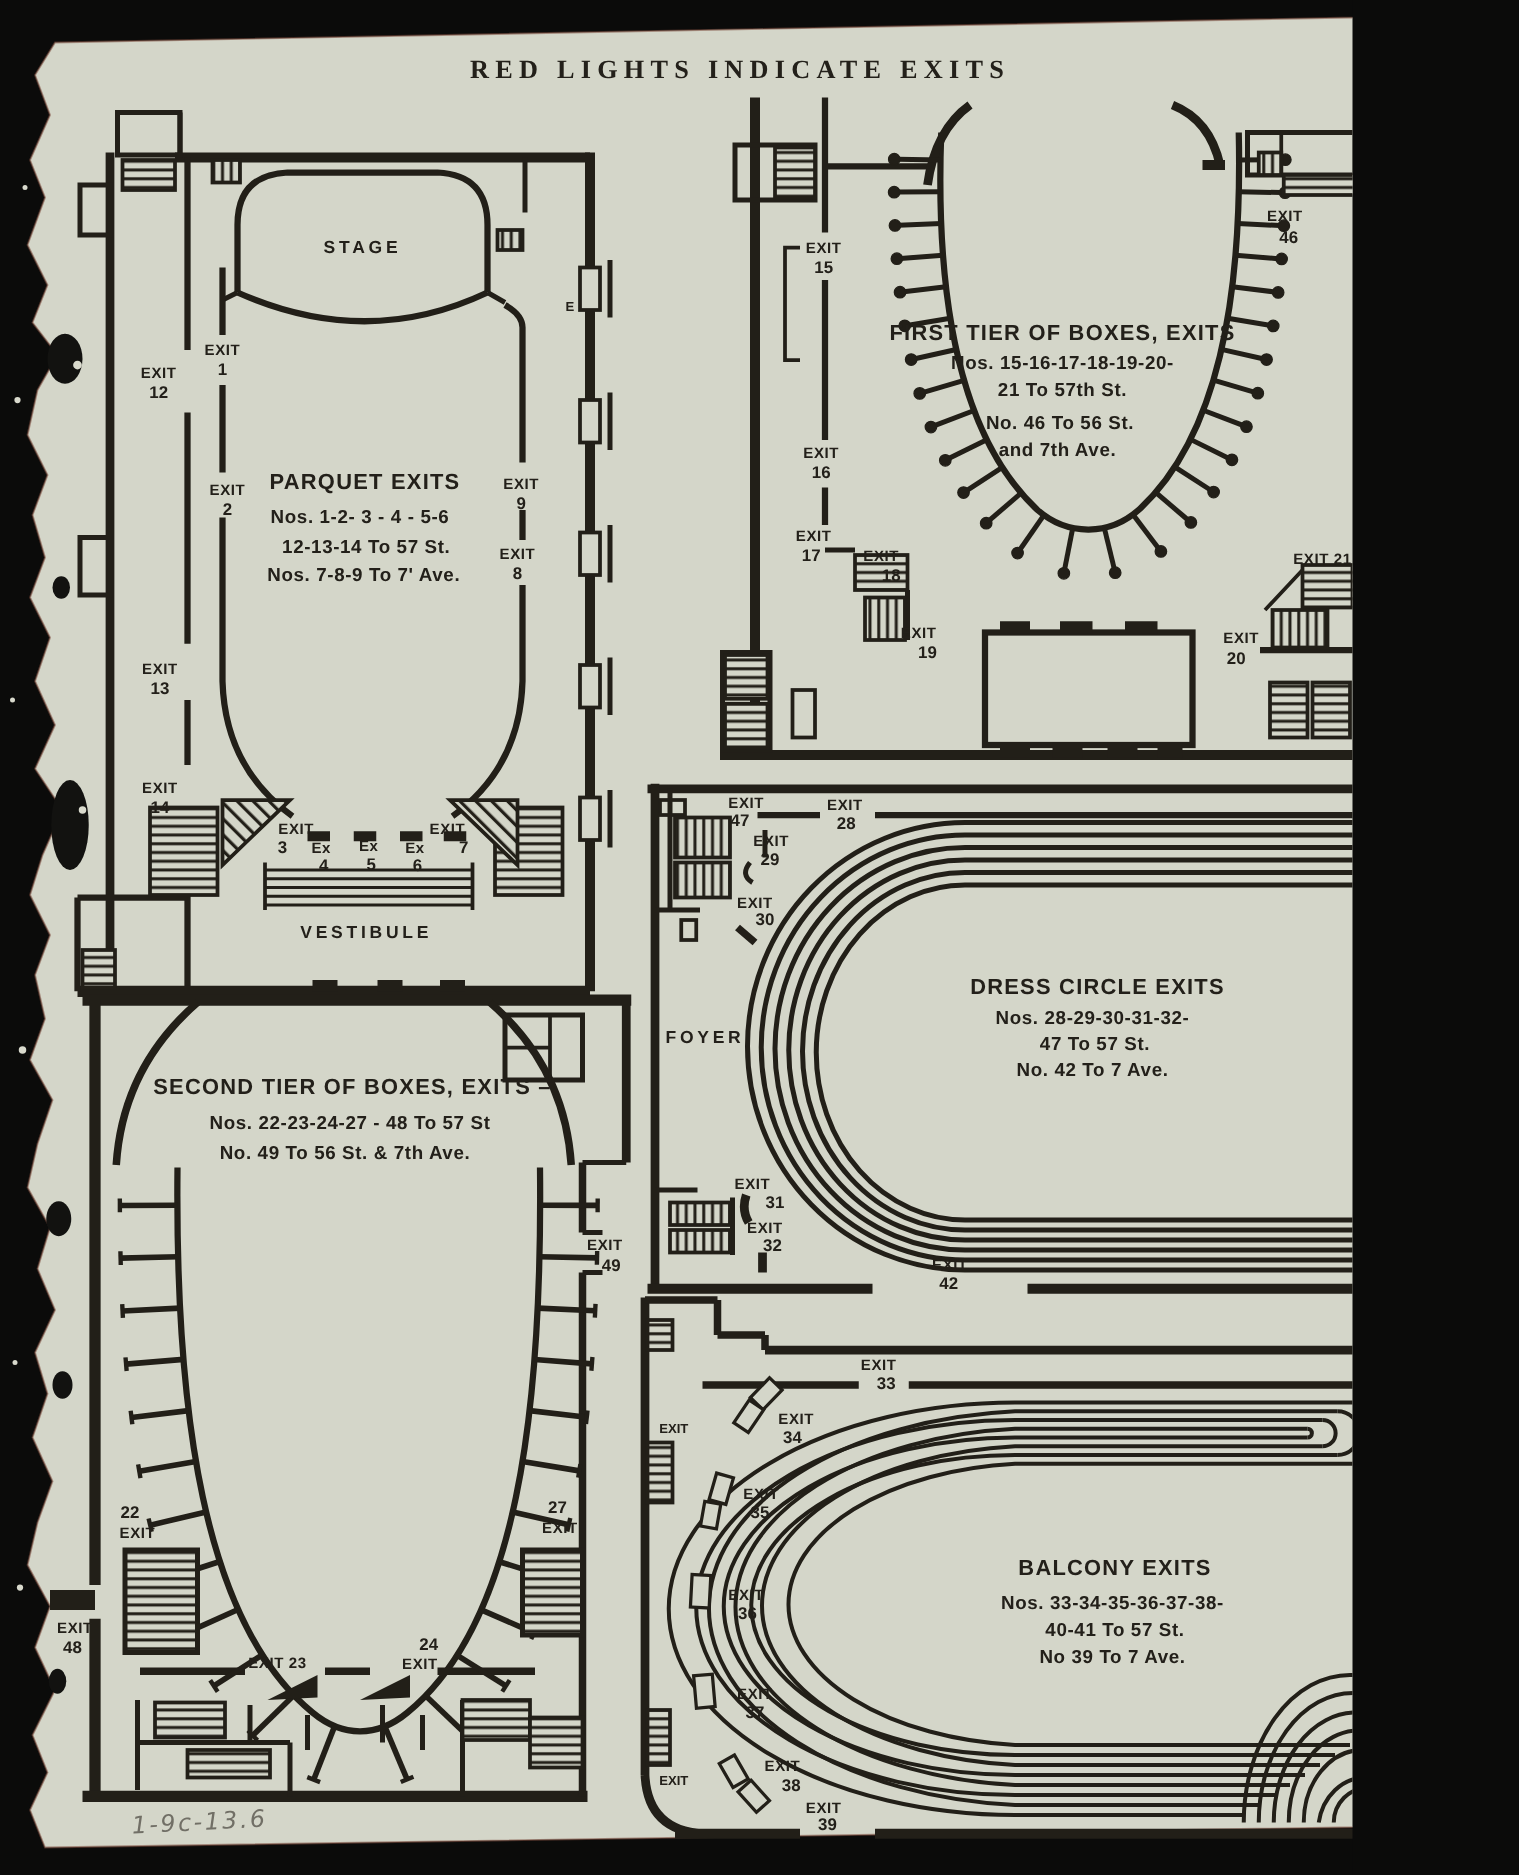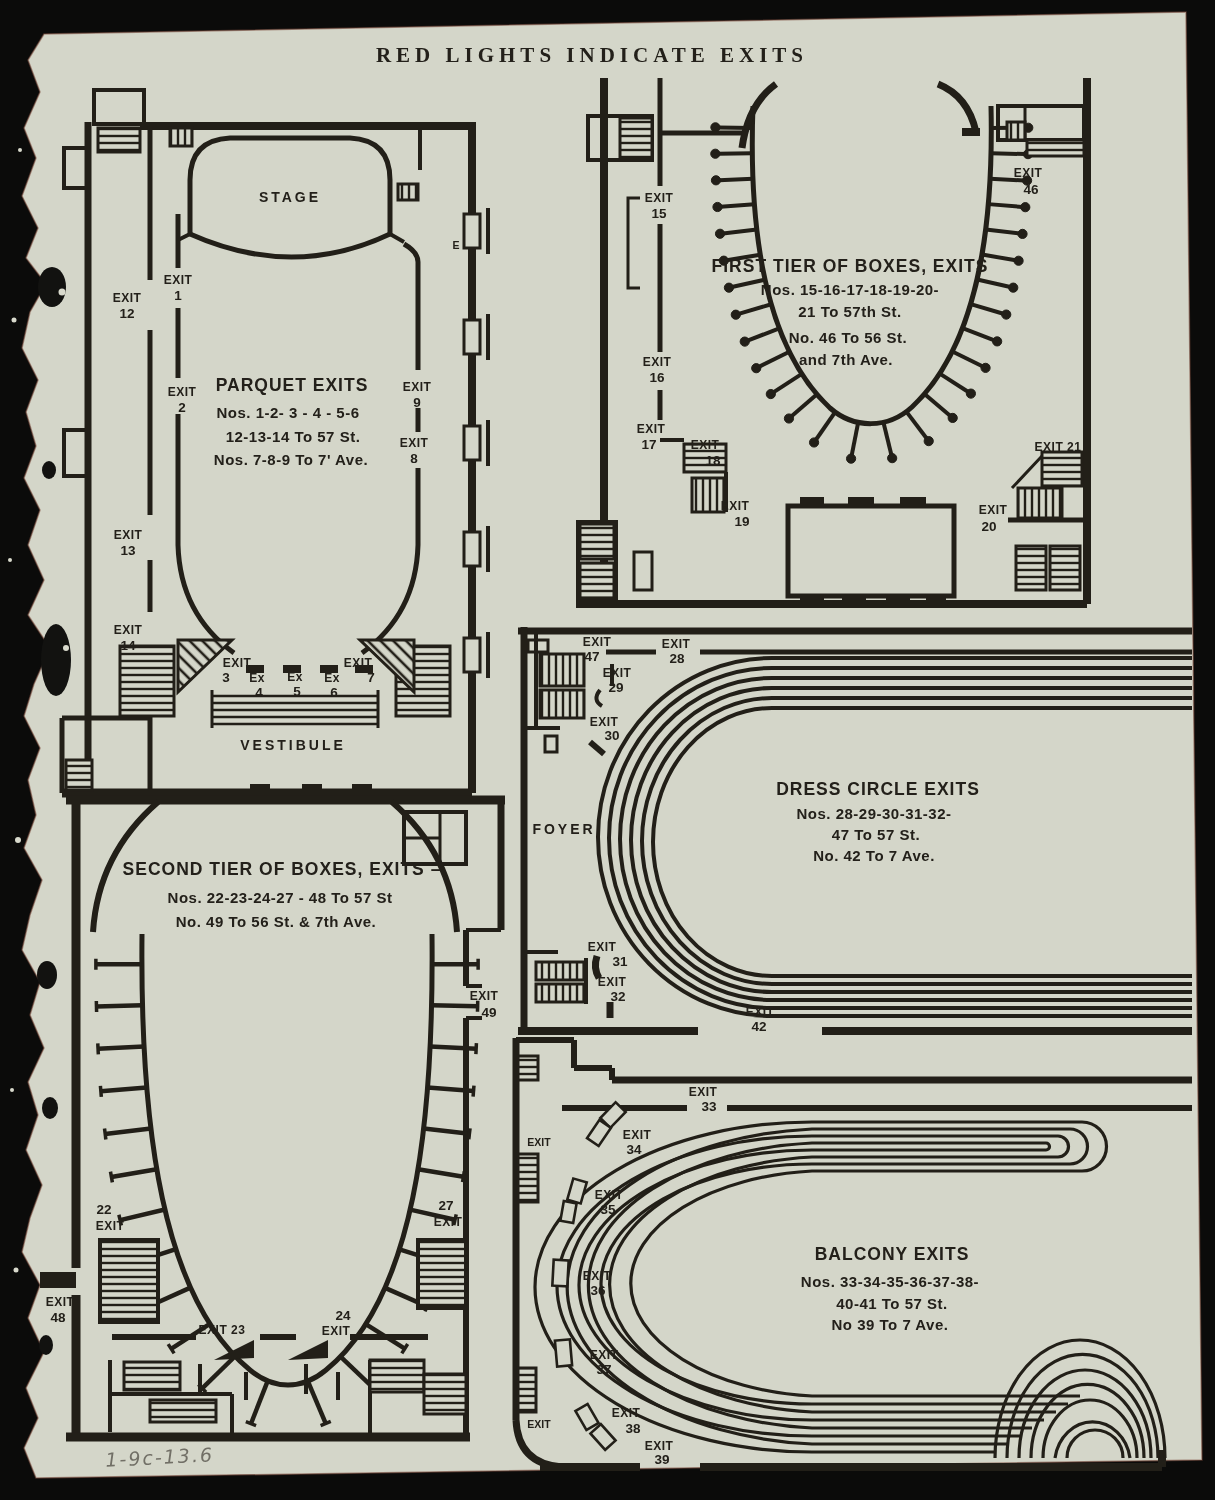--- a/index.html
+++ b/index.html
@@ -1,16 +1,16 @@
 <!DOCTYPE html>
 <html><head>
 <meta charset="utf-8">
 <style>
   html,body{margin:0;padding:0;background:#0b0b0a;}
-  #stage-area{position:relative;width:1215px;height:1500px;background:#0b0b0a;overflow:hidden;}
+  #stage-area{position:relative;width:1082px;height:1500px;background:#0b0b0a;overflow:hidden;}
   svg{display:block;}
   .ink{stroke:#221f18;fill:none;}
   .fill-ink{fill:#221f18;stroke:none;}
   .paper-fill{fill:#d4d6c9;}
   text{fill:#23201a;font-family:"Liberation Sans",sans-serif;font-weight:bold;text-anchor:middle;}
   .t-title{font-family:"Liberation Serif",serif;font-size:21px;letter-spacing:5px;}
   .t-head{font-size:17.5px;letter-spacing:1px;}
   .t-info{font-size:15px;letter-spacing:0.5px;}
   .t-exit{font-size:12px;letter-spacing:0.5px;}
   .t-exit-sm{font-size:10.5px;}

